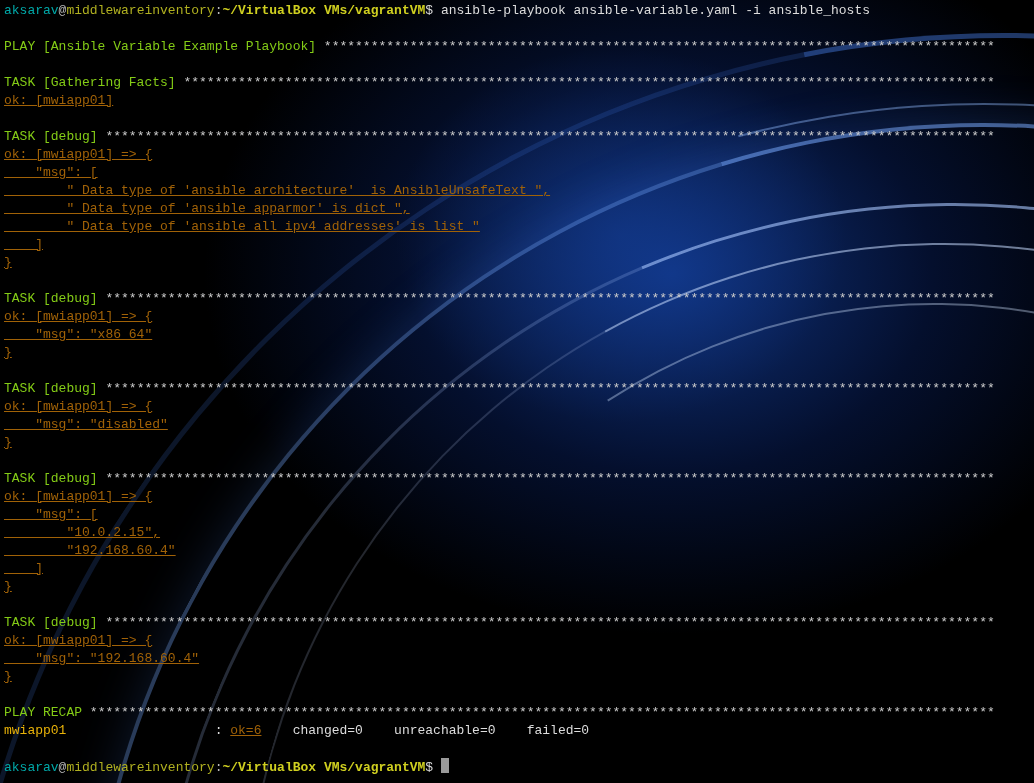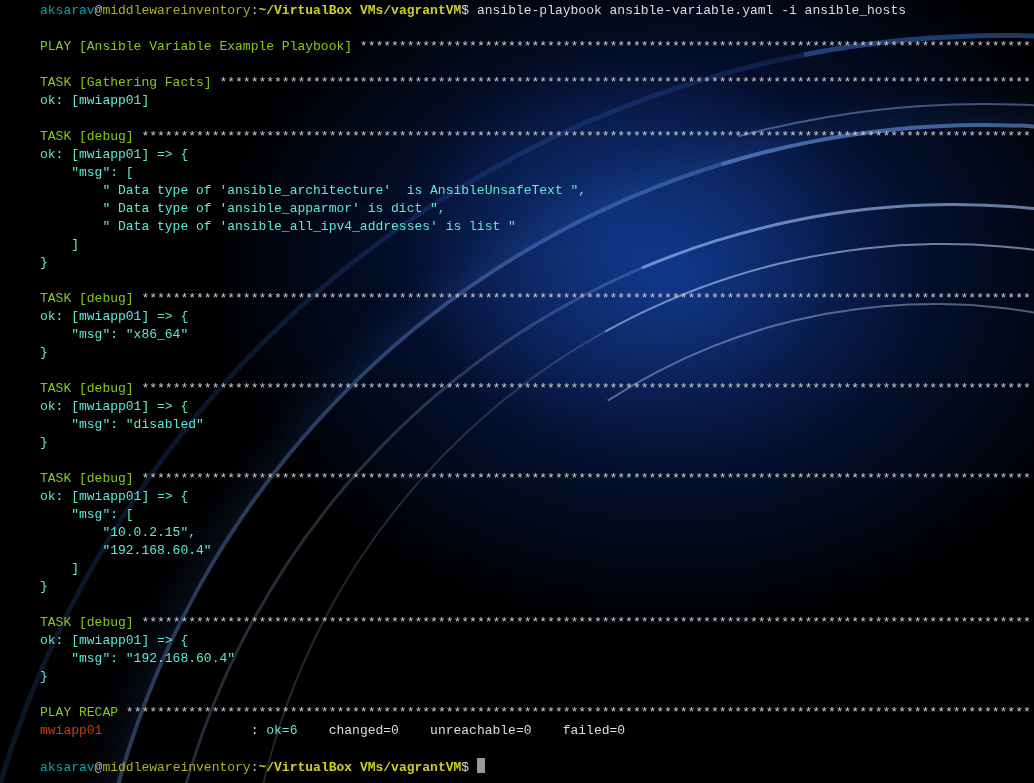--- a/index.html
+++ b/index.html
@@ -88,31 +88,30 @@
     right: -1100px; bottom: -1460px;
     border-width: 3px;
     border-top-color: rgba(60,120,230,0.35);
     transform: rotate(38deg);
   }
   .terminal {
     position: relative;
     z-index: 1;
     white-space: pre;
     padding: 2px 4px;
-    margin-left: 36px;
   }
   .user  { color: #00a8a8; }
   .at    { color: #bbb; }
   .host  { color: #b0b020; }
   .path  { color: #d0d020; font-weight: bold; }
   .colon { color: #bbb; }
   .cmd   { color: #ddd; }
   .taskw { color: #84cc16; }
-  .ok    { color: #5eead4; }
-  .yel   { color: #c2410c; text-align: right; }
+  .ok    { color: #a16207; text-decoration: underline; }
+  .yel   { color: #eab308; text-align: right; }
   .star  { color: #ccc; }
   .cursor {
     display: inline-block;
     width: 8px;
     height: 15px;
     background: #9a9a9a;
     vertical-align: -2px;
   }
 </style>
 </head>

